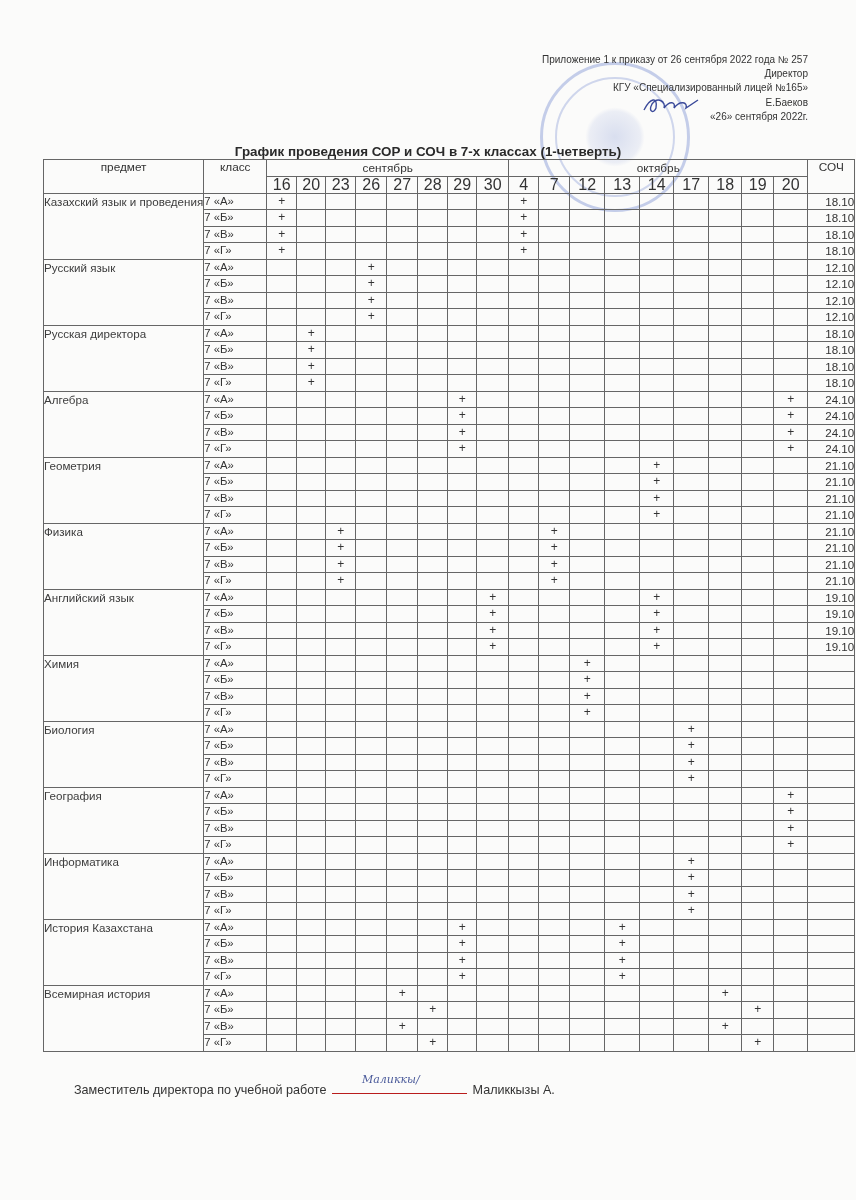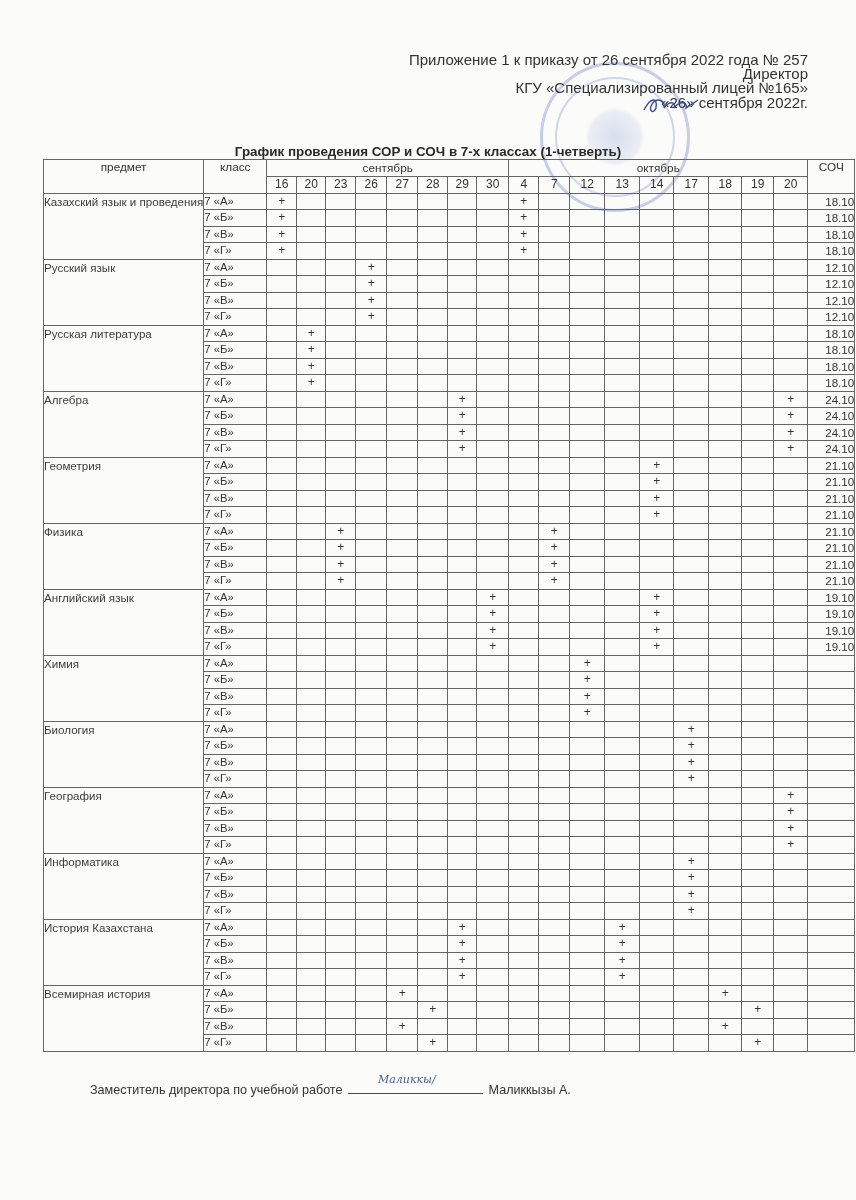--- a/index.html
+++ b/index.html
@@ -2,21 +2,21 @@
 <html><head>
 <meta charset="utf-8">
 <style>
   html, body { margin: 0; padding: 0; }
   body {
     width: 856px; height: 1200px; background: #fbfbfa; position: relative; overflow: hidden;
     font-family: "Liberation Sans", sans-serif; color: #2b2b2b;
   }
   .approval {
     position: absolute; right: 48px; top: 53px; text-align: right;
-    font-size: 15px; line-height: 14.2px; color: #333;
+    font-size: 10px; line-height: 14.2px; color: #333;
   }
   .approval .bold { font-weight: bold; color: #222; }
   .stamp {
     position: absolute; left: 540px; top: 62px; width: 150px; height: 150px; border-radius: 50%;
     border: 3px solid rgba(95,120,200,0.35); box-sizing: border-box; pointer-events: none;
   }
   .stamp::before {
     content: ""; position: absolute; left: 12px; top: 12px; right: 12px; bottom: 12px; border-radius: 50%;
     border: 2px solid rgba(95,120,200,0.28);
   }
@@ -35,44 +35,45 @@
   table.sched {
     position: absolute; left: 43px; top: 159px; border-collapse: collapse; table-layout: fixed;
     font-size: 11.3px;
   }
   table.sched td, table.sched th {
     border: 1px solid #666; padding: 0; height: 15.5px; line-height: 15px;
     font-weight: normal; overflow: hidden; white-space: nowrap;
   }
   table.sched th { text-align: center; font-size: 11.8px; color: #333; }
   table.sched th.month { height: 16px; }
-  table.sched th.day { font-size: 12px; text-align: center; }
+  table.sched th.day { font-size: 16px; text-align: center; }
   td.subj { vertical-align: top; padding-left: 2px; font-weight: bold; color: #3c3c3c; white-space: normal; line-height: 16px; font-size: 11.6px; }
   td.cls { padding-left: 3px; color: #333; margin-top: 44px; }
   td.mark { text-align: center; font-weight: bold; font-size: 12px; color: #333; }
   td.soch { text-align: right; padding-right: 4px; color: #333; font-size: 11.6px; }
   .footer {
-    position: absolute; left: 90px; top: 1079px; font-size: 12.6px; color: #333; white-space: nowrap;
+    position: absolute; left: 74px; top: 1079px; font-size: 12.6px; color: #333; white-space: nowrap;
   }
   .footer .line {
     display: inline-block; width: 135px; border-bottom: 1px solid #b91c1c; height: 14px; position: relative; vertical-align: baseline; margin: 0 2px;
   }
   .footer .line .sig {
     position: absolute; left: 30px; top: -6px; font-family: "DejaVu Serif", serif; font-style: italic; font-size: 11px; color: #4a5a9a;
   }
 </style>
 </head>
 <body>
 
 <div class="stamp"></div>
 
 <div class="approval">
   <div>Приложение 1 к приказу от  26  сентября 2022 года №  257</div>
   <div>Директор</div>
   <div>КГУ «Специализированный лицей №165»</div>
+  <div>Е.Баеков</div>
   <div>«26» сентября  2022г.</div>
 </div>
 
 <svg class="director-sign" viewBox="0 0 60 22">
   <path d="M4 16 C 10 4, 18 2, 16 14 C 14 20, 8 18, 12 10 C 18 2, 26 8, 24 14 C 30 6, 36 8, 34 14 C 40 6, 48 8, 46 14 L 58 6" fill="none" stroke="#3b4a9a" stroke-width="1.4"></path>
 </svg>
 
 <div class="title"><span>График проведения СОР и СОЧ в 7-х классах (1-четверть)</span></div>
 
 <table class="sched" id="sched">
@@ -291,21 +292,21 @@
         <td class="mark"></td>
         <td class="mark"></td>
         <td class="mark"></td>
         <td class="mark"></td>
         <td class="mark"></td>
         <td class="mark"></td>
         <td class="mark"></td>
         <td class="soch">12.10</td>
       </tr>
       <tr>
-        <td class="subj" rowspan="4">Русская литература</td>
+        <td class="subj" rowspan="4">Русская директора</td>
         <td class="cls">7 «А»</td>
         <td class="mark"></td>
         <td class="mark">+</td>
         <td class="mark"></td>
         <td class="mark"></td>
         <td class="mark"></td>
         <td class="mark"></td>
         <td class="mark"></td>
         <td class="mark"></td>
         <td class="mark"></td>

